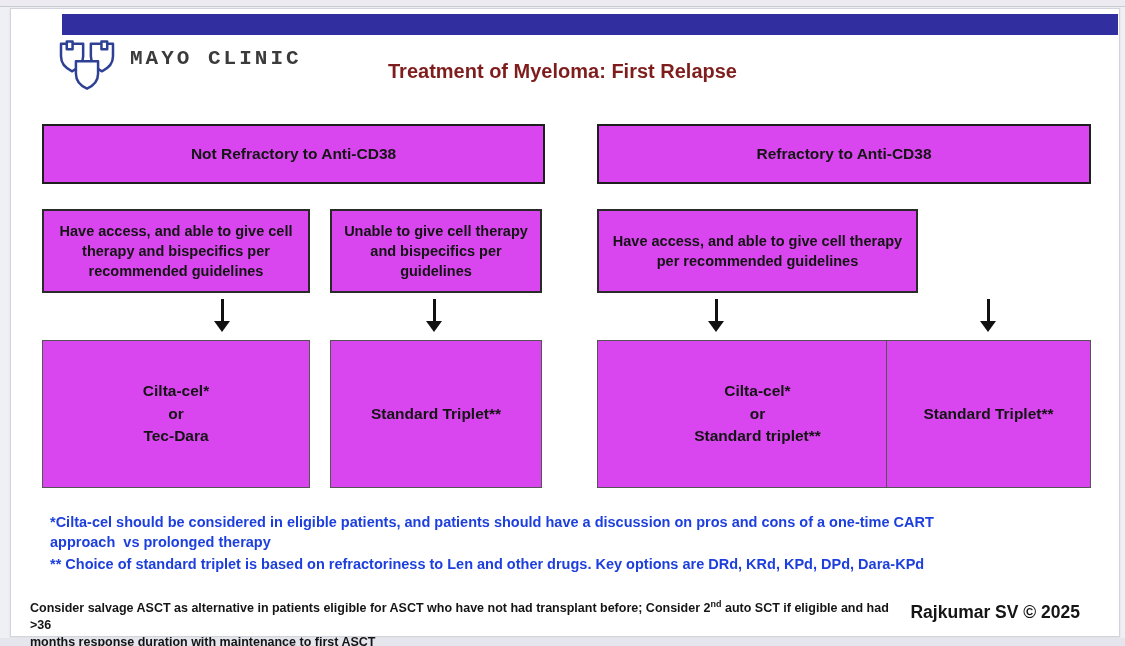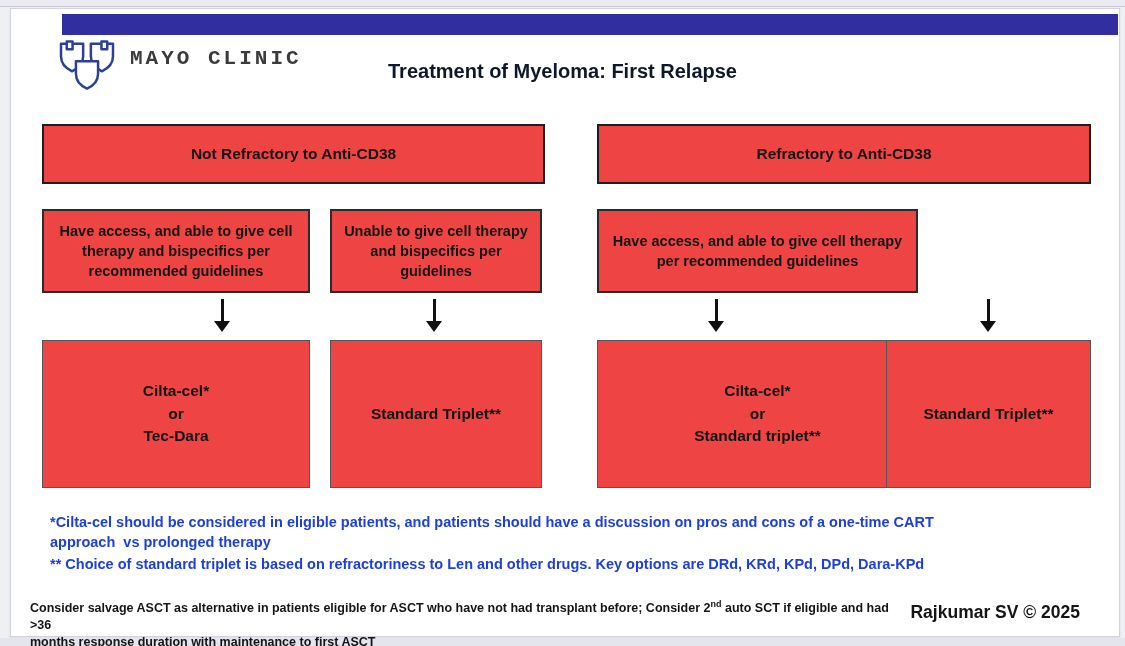--- a/index.html
+++ b/index.html
@@ -19,23 +19,23 @@
   .bottom-strip { position:absolute; left:0; top:638px; width:1125px; height:8px; background:#e5e5ed; }
 
   .accent-bar { position:absolute; left:62px; top:14px; width:1056px; height:21px; background:#312f9f; }
 
   .logo-wrap { position:absolute; left:58px; top:40px; display:flex; align-items:flex-start; }
   .logo-svg { width:58px; height:52px; }
   .logo-text { font-family:Liberation Mono, monospace; font-size:21px; font-weight:600;
     letter-spacing:3px; color:#3b3b3b; margin-left:14px; margin-top:7px; white-space:nowrap; }
 
   .page-title { position:absolute; left:0; top:60px; width:1125px; text-align:center;
-    font-size:20px; font-weight:bold; color:#0f172a; }
+    font-size:20px; font-weight:bold; color:#7f1d1d; }
 
-  .fbox { position:absolute; background:#ef4444; display:flex; align-items:center;
+  .fbox { position:absolute; background:#d946ef; display:flex; align-items:center;
     justify-content:center; text-align:center; font-weight:bold; color:#141414; }
   .fbox.header { border:2px solid #1e1e1e; font-size:15.5px; height:60px; top:124px; }
   .fbox.criteria { border:2px solid #2a2a2a; font-size:14.5px; line-height:1.38; height:84px; top:209px; padding:4px 10px; }
   .fbox.treatment { border:1.5px solid #555; font-size:15.5px; line-height:1.45; height:148px; top:340px; padding:4px 8px; white-space:pre-line; }
 
   .hdr-left  { left:42px;  width:503px; }
   .hdr-right { left:597px; width:494px; }
   .col1 { left:42px;  width:268px; }
   .col2 { left:330px; width:212px; }
   .col3 { left:597px; width:321px; }

